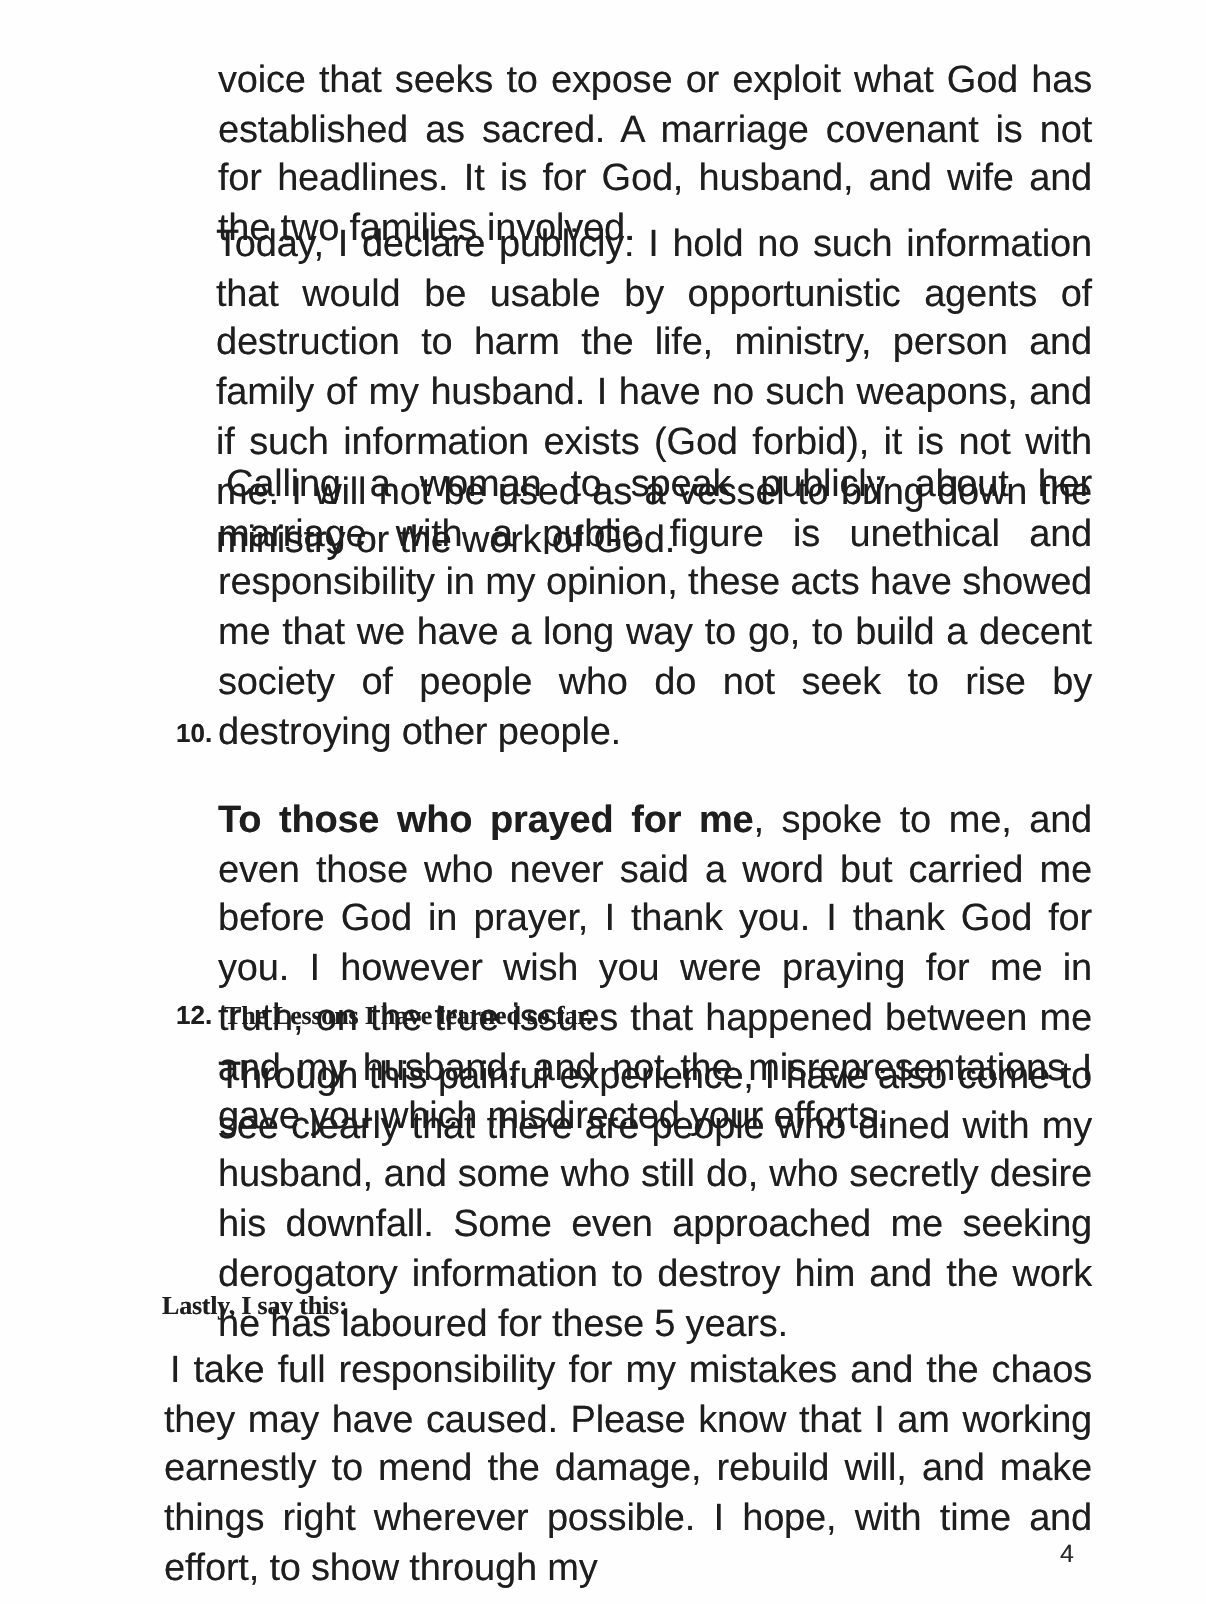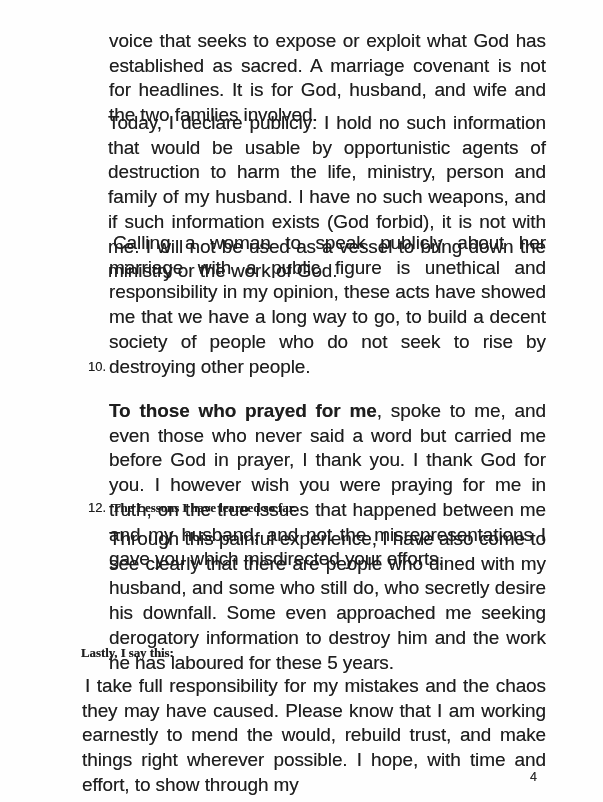--- a/index.html
+++ b/index.html
@@ -39,21 +39,21 @@
     letter-spacing: -0.1px;
     font-weight: 700;
     text-shadow: 0 0 0.3px rgba(30,30,30,0.55);
     font-family: Liberation Serif, serif;
   }
   .num {
     position: absolute;
     margin: 0;
     font-size: 13px;
     line-height: 24.7px;
-    font-weight: 400;
+    font-weight: 700;
     text-shadow: 0 0 0.3px rgba(30,30,30,0.55);
   }
   
   .p1 { top: 29px;  left: 109px; width: 437px; }
   .p2 { top: 111px; left: 108px; width: 438px; }
   .p3 { top: 231px; left: 109px; width: 437px; text-indent: 4px; }
   .n10 { top: 355px; left: 88px; }
   .i10 { top: 355px; left: 109px; width: 437px; margin-top: 44px; }
   .n11 { top: 496px; left: 88px; }
   .h11 { top: 496px; left: 112px; }
@@ -81,17 +81,17 @@
   <p class="para p3">Calling a woman to speak publicly about her marriage with a public figure is unethical and responsibility in my opinion, these acts have showed me that we have a long way to go, to build a decent society of people who do not seek to rise by destroying other people.</p>
 
   <div class="num n10">10.</div>
   <p class="para i10"><span class="bold">To those who prayed for me</span><span>, spoke to me, and even those who never said a word but carried me before God in prayer, I thank you. I thank God for you. I however wish you were praying for me in truth, on the true issues that happened between me and my husband, and not the misrepresentations I gave you which misdirected your efforts.</span></p>
 
   <div class="num n11">12.</div>
   <div class="heading h11">The Lessons I have learned so far.</div>
   <p class="para i11">Through this painful experience, I have also come to see clearly that there are people who dined with my husband, and some who still do, who secretly desire his downfall. Some even approached me seeking derogatory information to destroy him and the work he has laboured for these 5 years.</p>
 
   <div class="heading closing-h">Lastly, I say this:</div>
-  <p class="para closing-b">I take full responsibility for my mistakes and the chaos they may have caused. Please know that I am working earnestly to mend the would, rebuild trust, and make things right wherever possible. I hope, with time and effort, to show through my</p>
+  <p class="para closing-b">I take full responsibility for my mistakes and the chaos they may have caused. Please know that I am working earnestly to mend the damage, rebuild will, and make things right wherever possible. I hope, with time and effort, to show through my</p>
 
   <div class="page-number">4</div>
 
 </div>
 
 </body></html>

